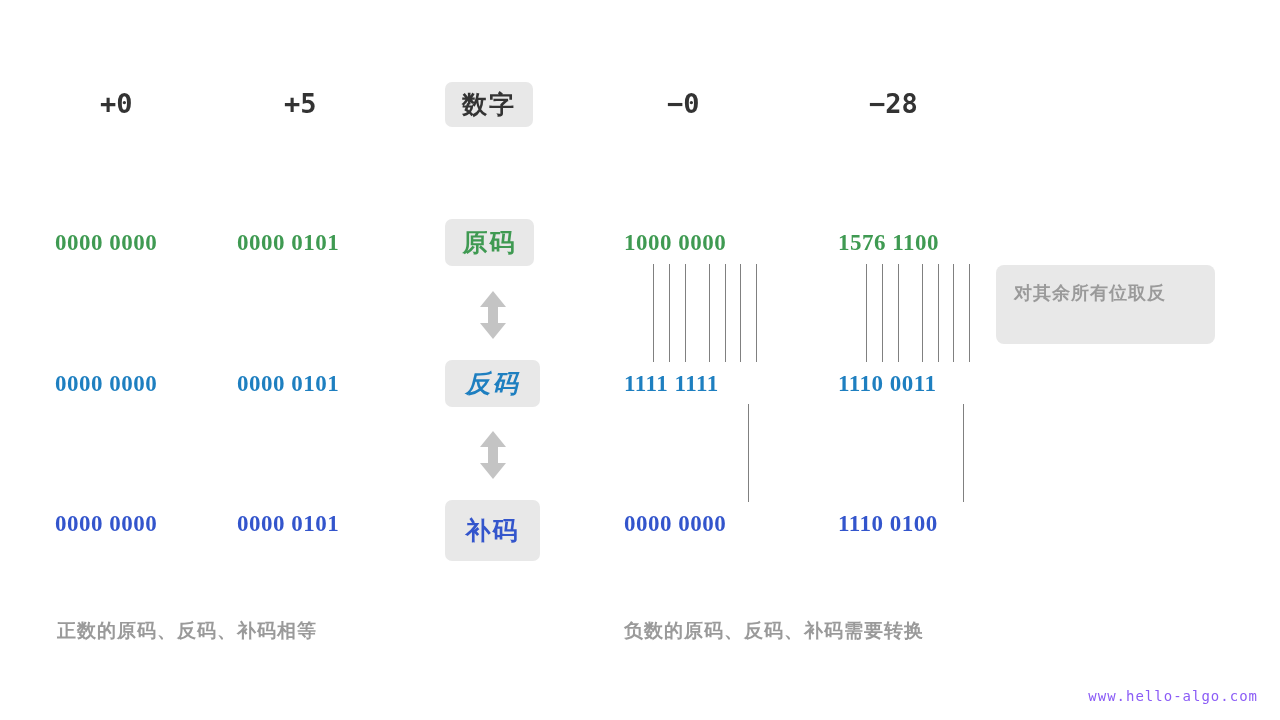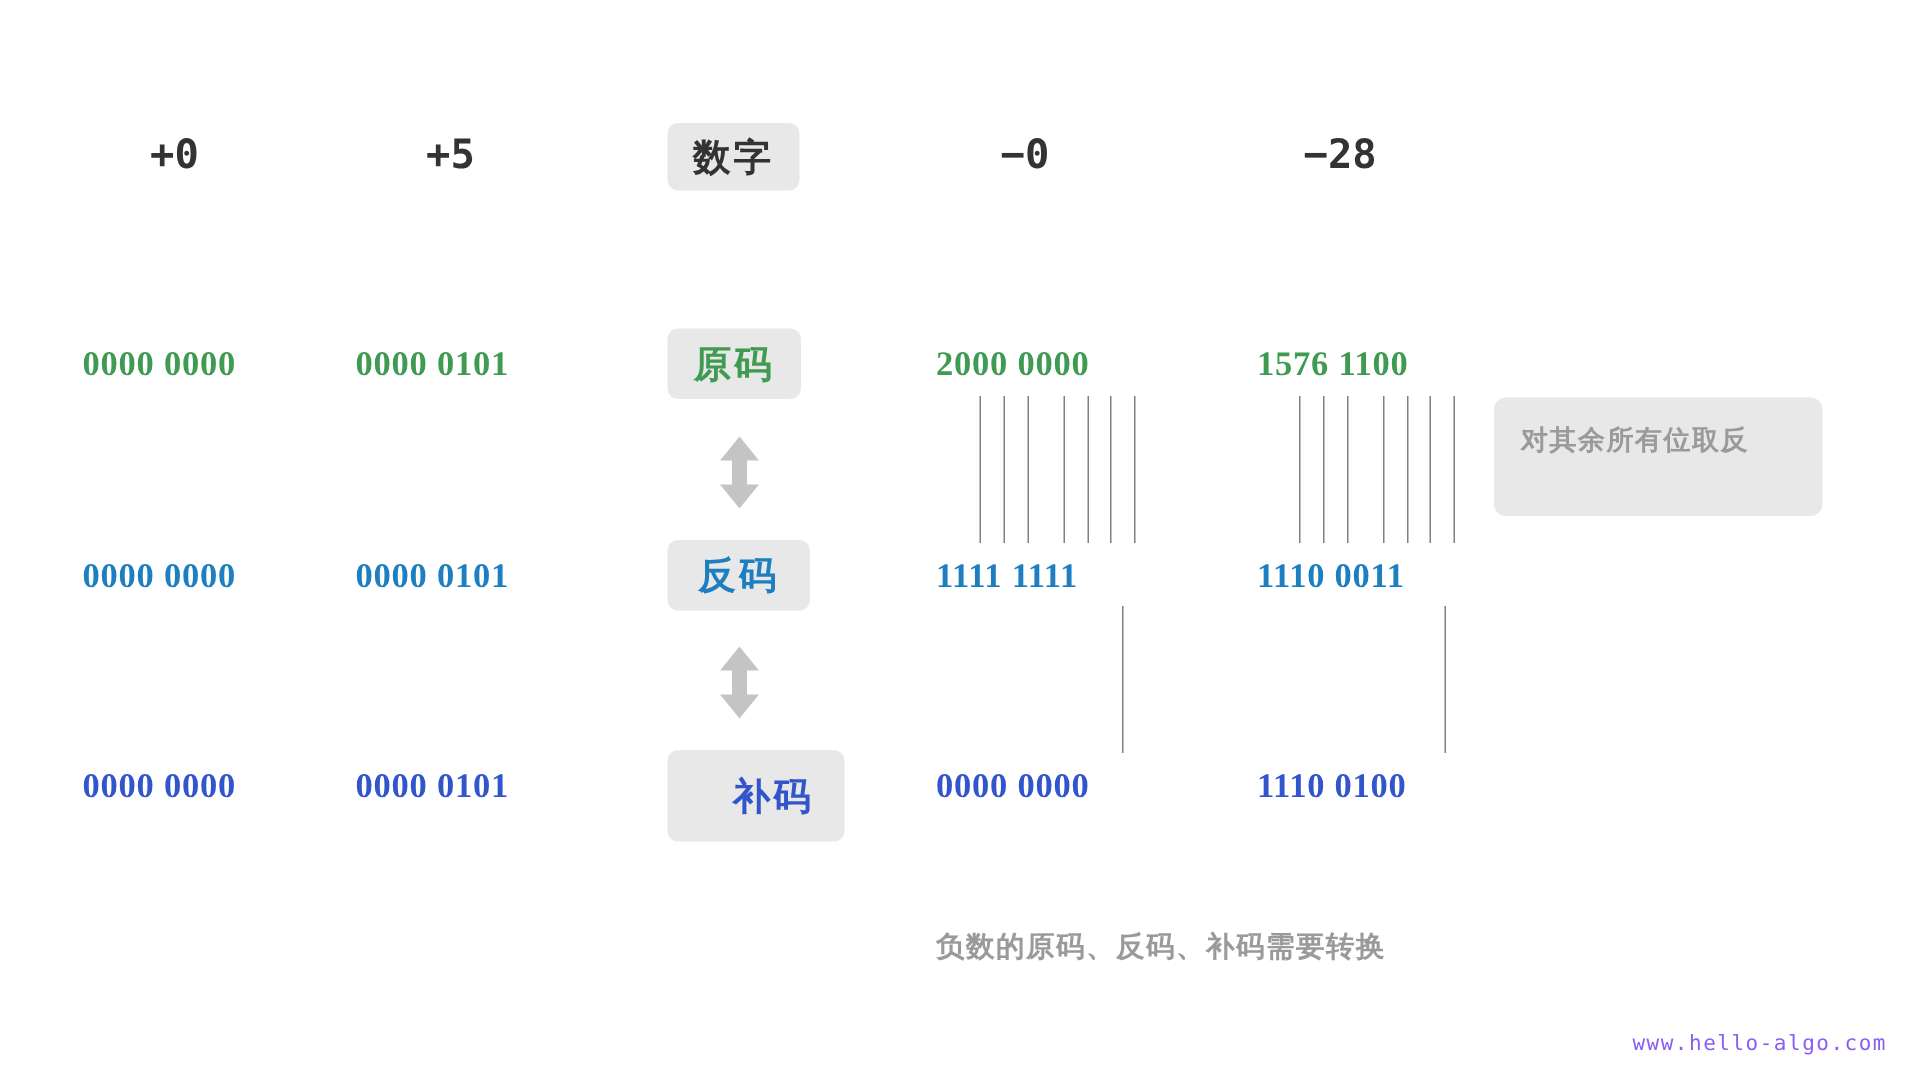--- a/index.html
+++ b/index.html
@@ -124,39 +124,39 @@
   <div class="cell num" style="left:667px; top:88px;">−0</div>
 
   <div class="cell num" style="left:869px; top:88px;">−28</div>
 
   <div class="cell bits green" style="left:55px; top:230px;">0000 0000</div>
 
   <div class="cell bits green" style="left:237px; top:230px;">0000 0101</div>
 
   <div class="chip green" style="left:445px; top:219px; width:89px; height:47px;">原码</div>
 
-  <div class="cell bits green" style="left:624px; top:230px;">2000 0000</div>
+  <div class="cell bits green" style="left:624px; top:230px;">1000 0000</div>
 
   <div class="cell bits green" style="left:838px; top:230px;">1576 1100</div>
 
   <div class="cell bits blue" style="left:55px; top:371px;">0000 0000</div>
 
   <div class="cell bits blue" style="left:237px; top:371px;">0000 0101</div>
 
-  <div class="chip blue" style="left:445px; top:360px; width:95px; height:47px;">反码</div>
+  <div class="chip blue" style="left:445px; top:360px; width:95px; height:47px;font-style:italic;">反码</div>
 
   <div class="cell bits blue" style="left:624px; top:371px;">1111 1111</div>
 
   <div class="cell bits blue" style="left:838px; top:371px;">1110 0011</div>
 
   <div class="cell bits indigo" style="left:55px; top:511px;">0000 0000</div>
 
   <div class="cell bits indigo" style="left:237px; top:511px;">0000 0101</div>
 
-  <div class="chip indigo" style="left:445px; top:500px; width:95px; height:61px;padding-left:23px;">补码</div>
+  <div class="chip indigo" style="left:445px; top:500px; width:95px; height:61px;">补码</div>
 
   <div class="cell bits indigo" style="left:624px; top:511px;">0000 0000</div>
 
   <div class="cell bits indigo" style="left:838px; top:511px;">1110 0100</div>
 
   <div class="vline" style="left:653px; top:264px; height:98px;"></div>
   <div class="vline" style="left:669px; top:264px; height:98px;"></div>
   <div class="vline" style="left:685px; top:264px; height:98px;"></div>
   <div class="vline" style="left:709px; top:264px; height:98px;"></div>
   <div class="vline" style="left:725px; top:264px; height:98px;"></div>
@@ -184,18 +184,19 @@
     <svg width="32" height="50" viewBox="0 0 32 50" xmlns="http://www.w3.org/2000/svg">
       <path d="M16 1 L29 17 L21 17 L21 33 L29 33 L16 49 L3 33 L11 33 L11 17 L3 17 Z" fill="#C4C4C4"></path>
     </svg>
   </div>
 
   <div class="note" style="left:996px; top:265px; width:219px; height:79px;">
     <div>对其余所有位取反</div>
   </div>
 
 
+  <div class="caption" style="left:57px; top:618px;">正数的原码、反码、补码相等</div>
 
   <div class="caption" style="left:624px; top:618px;">负数的原码、反码、补码需要转换</div>
 
   <div class="watermark">www.hello-algo.com</div>
 
 </div>
 
 </body></html>

